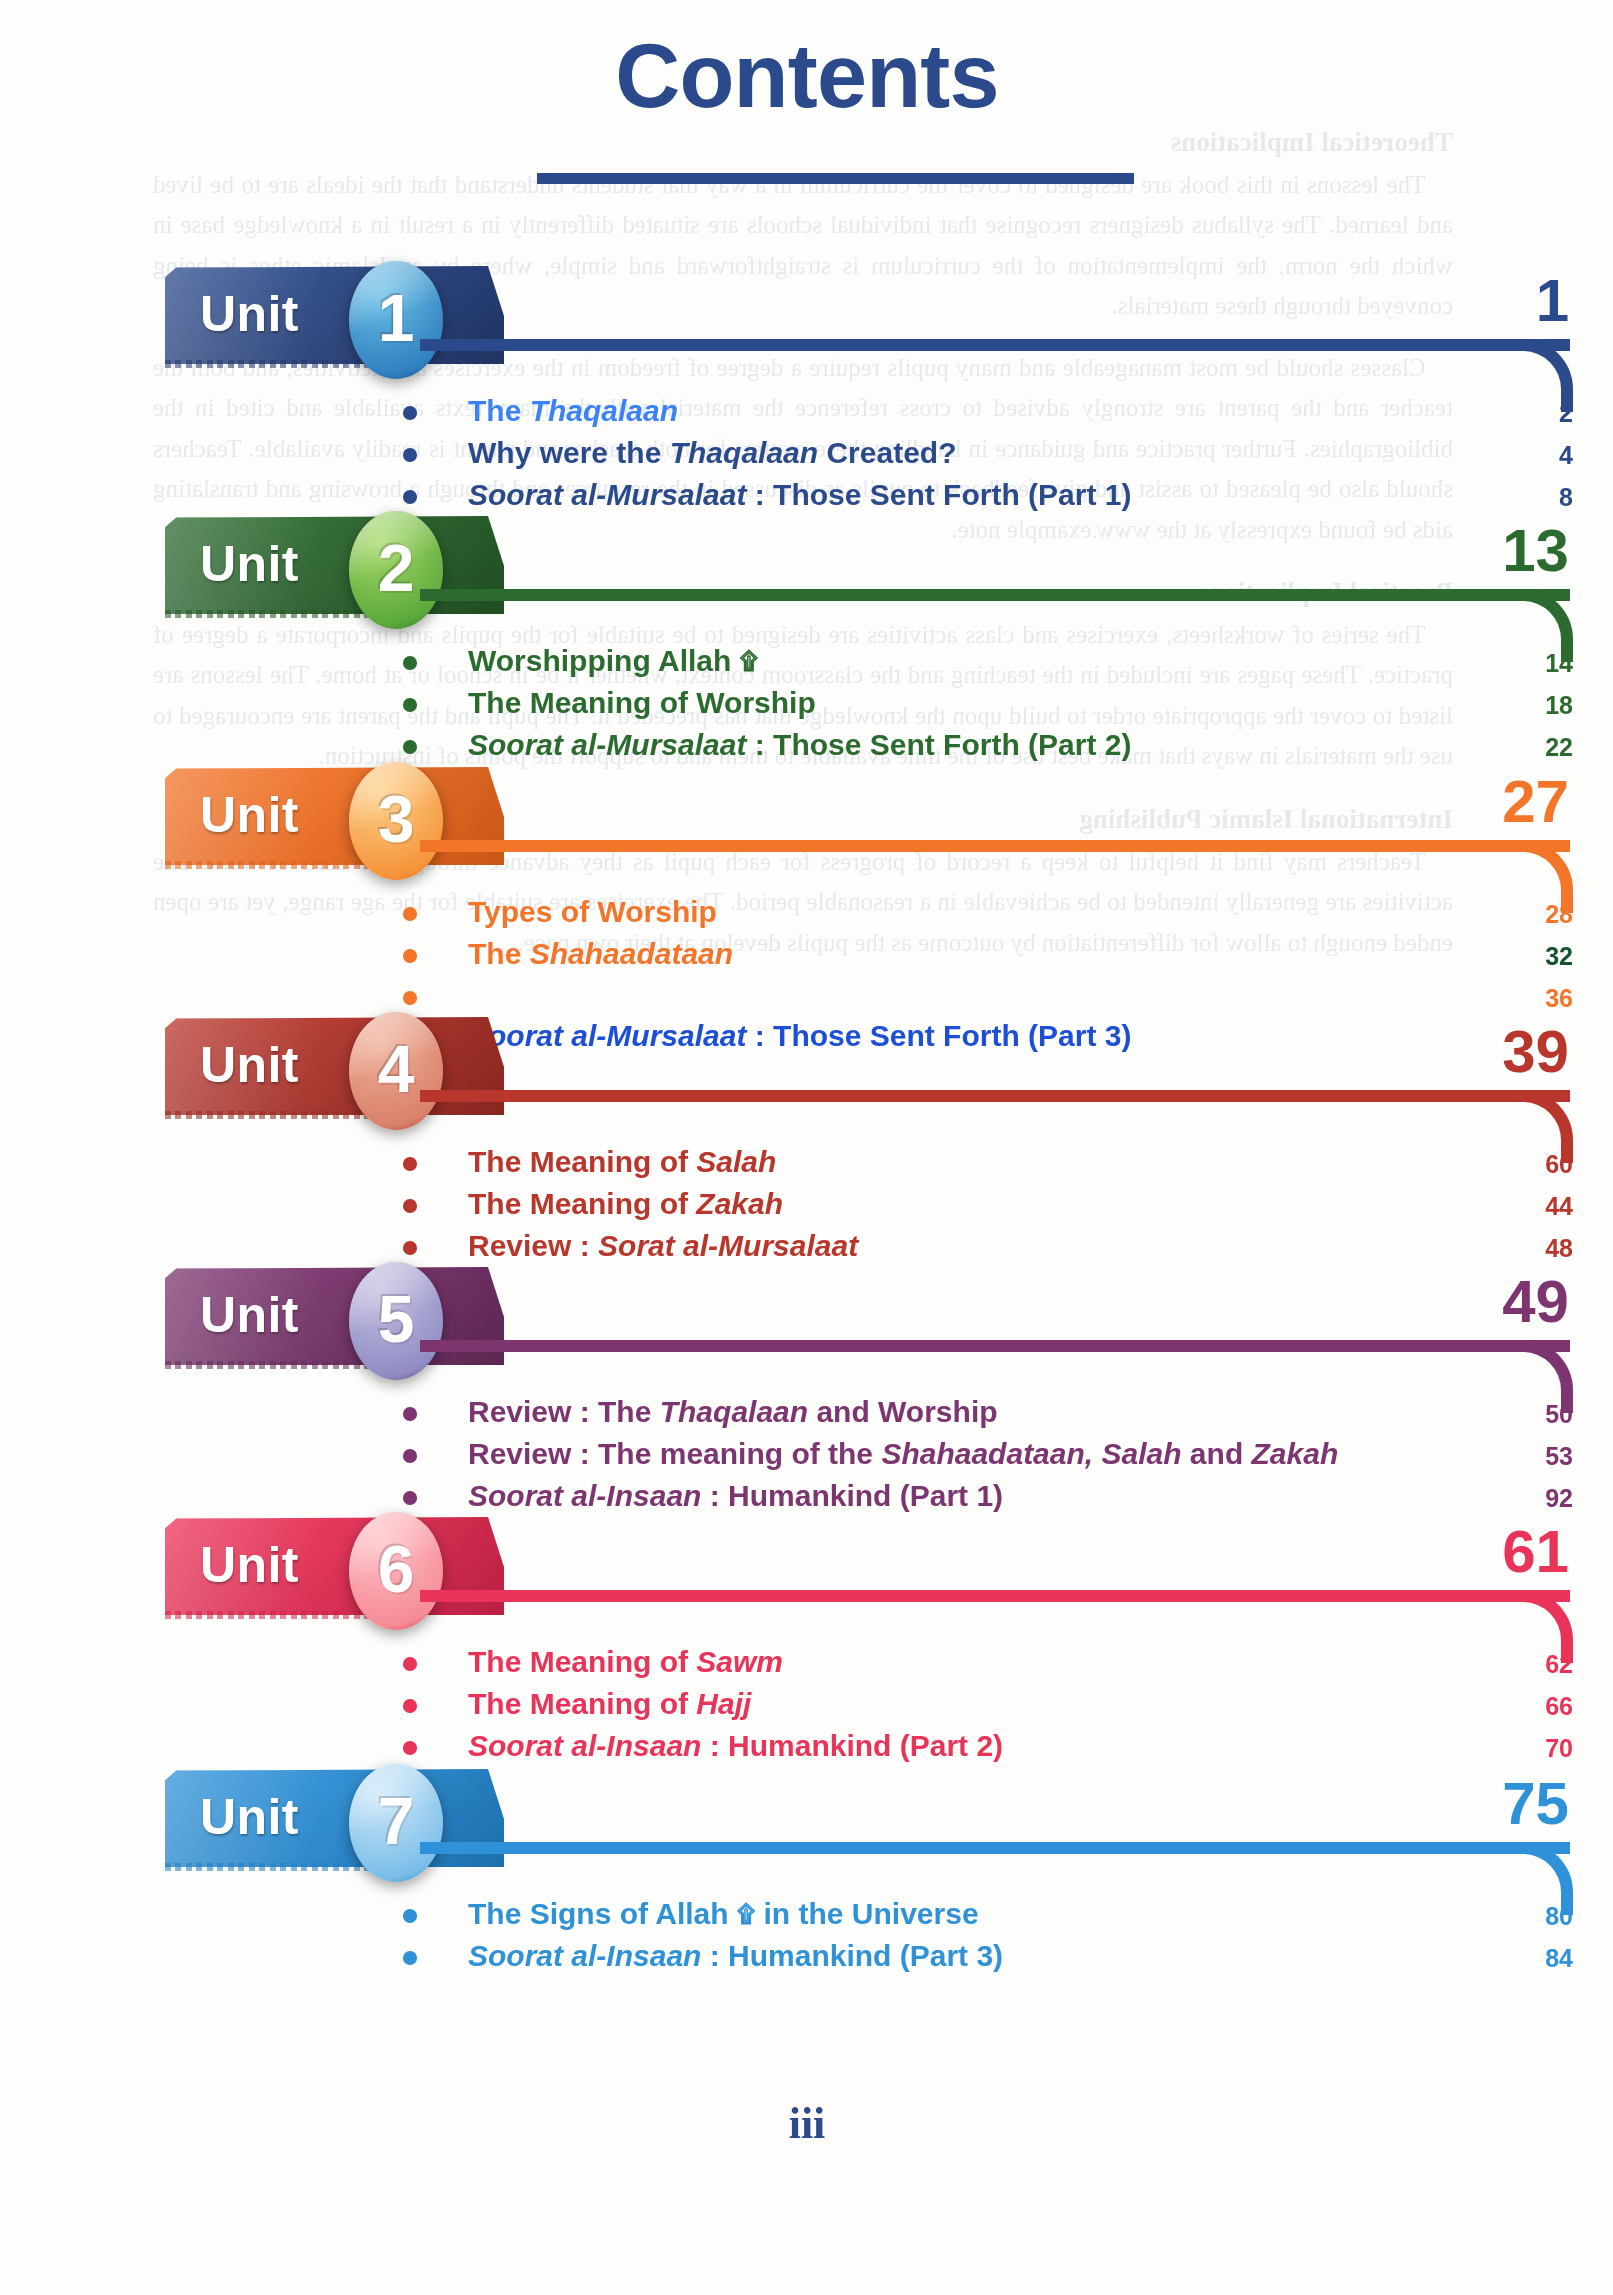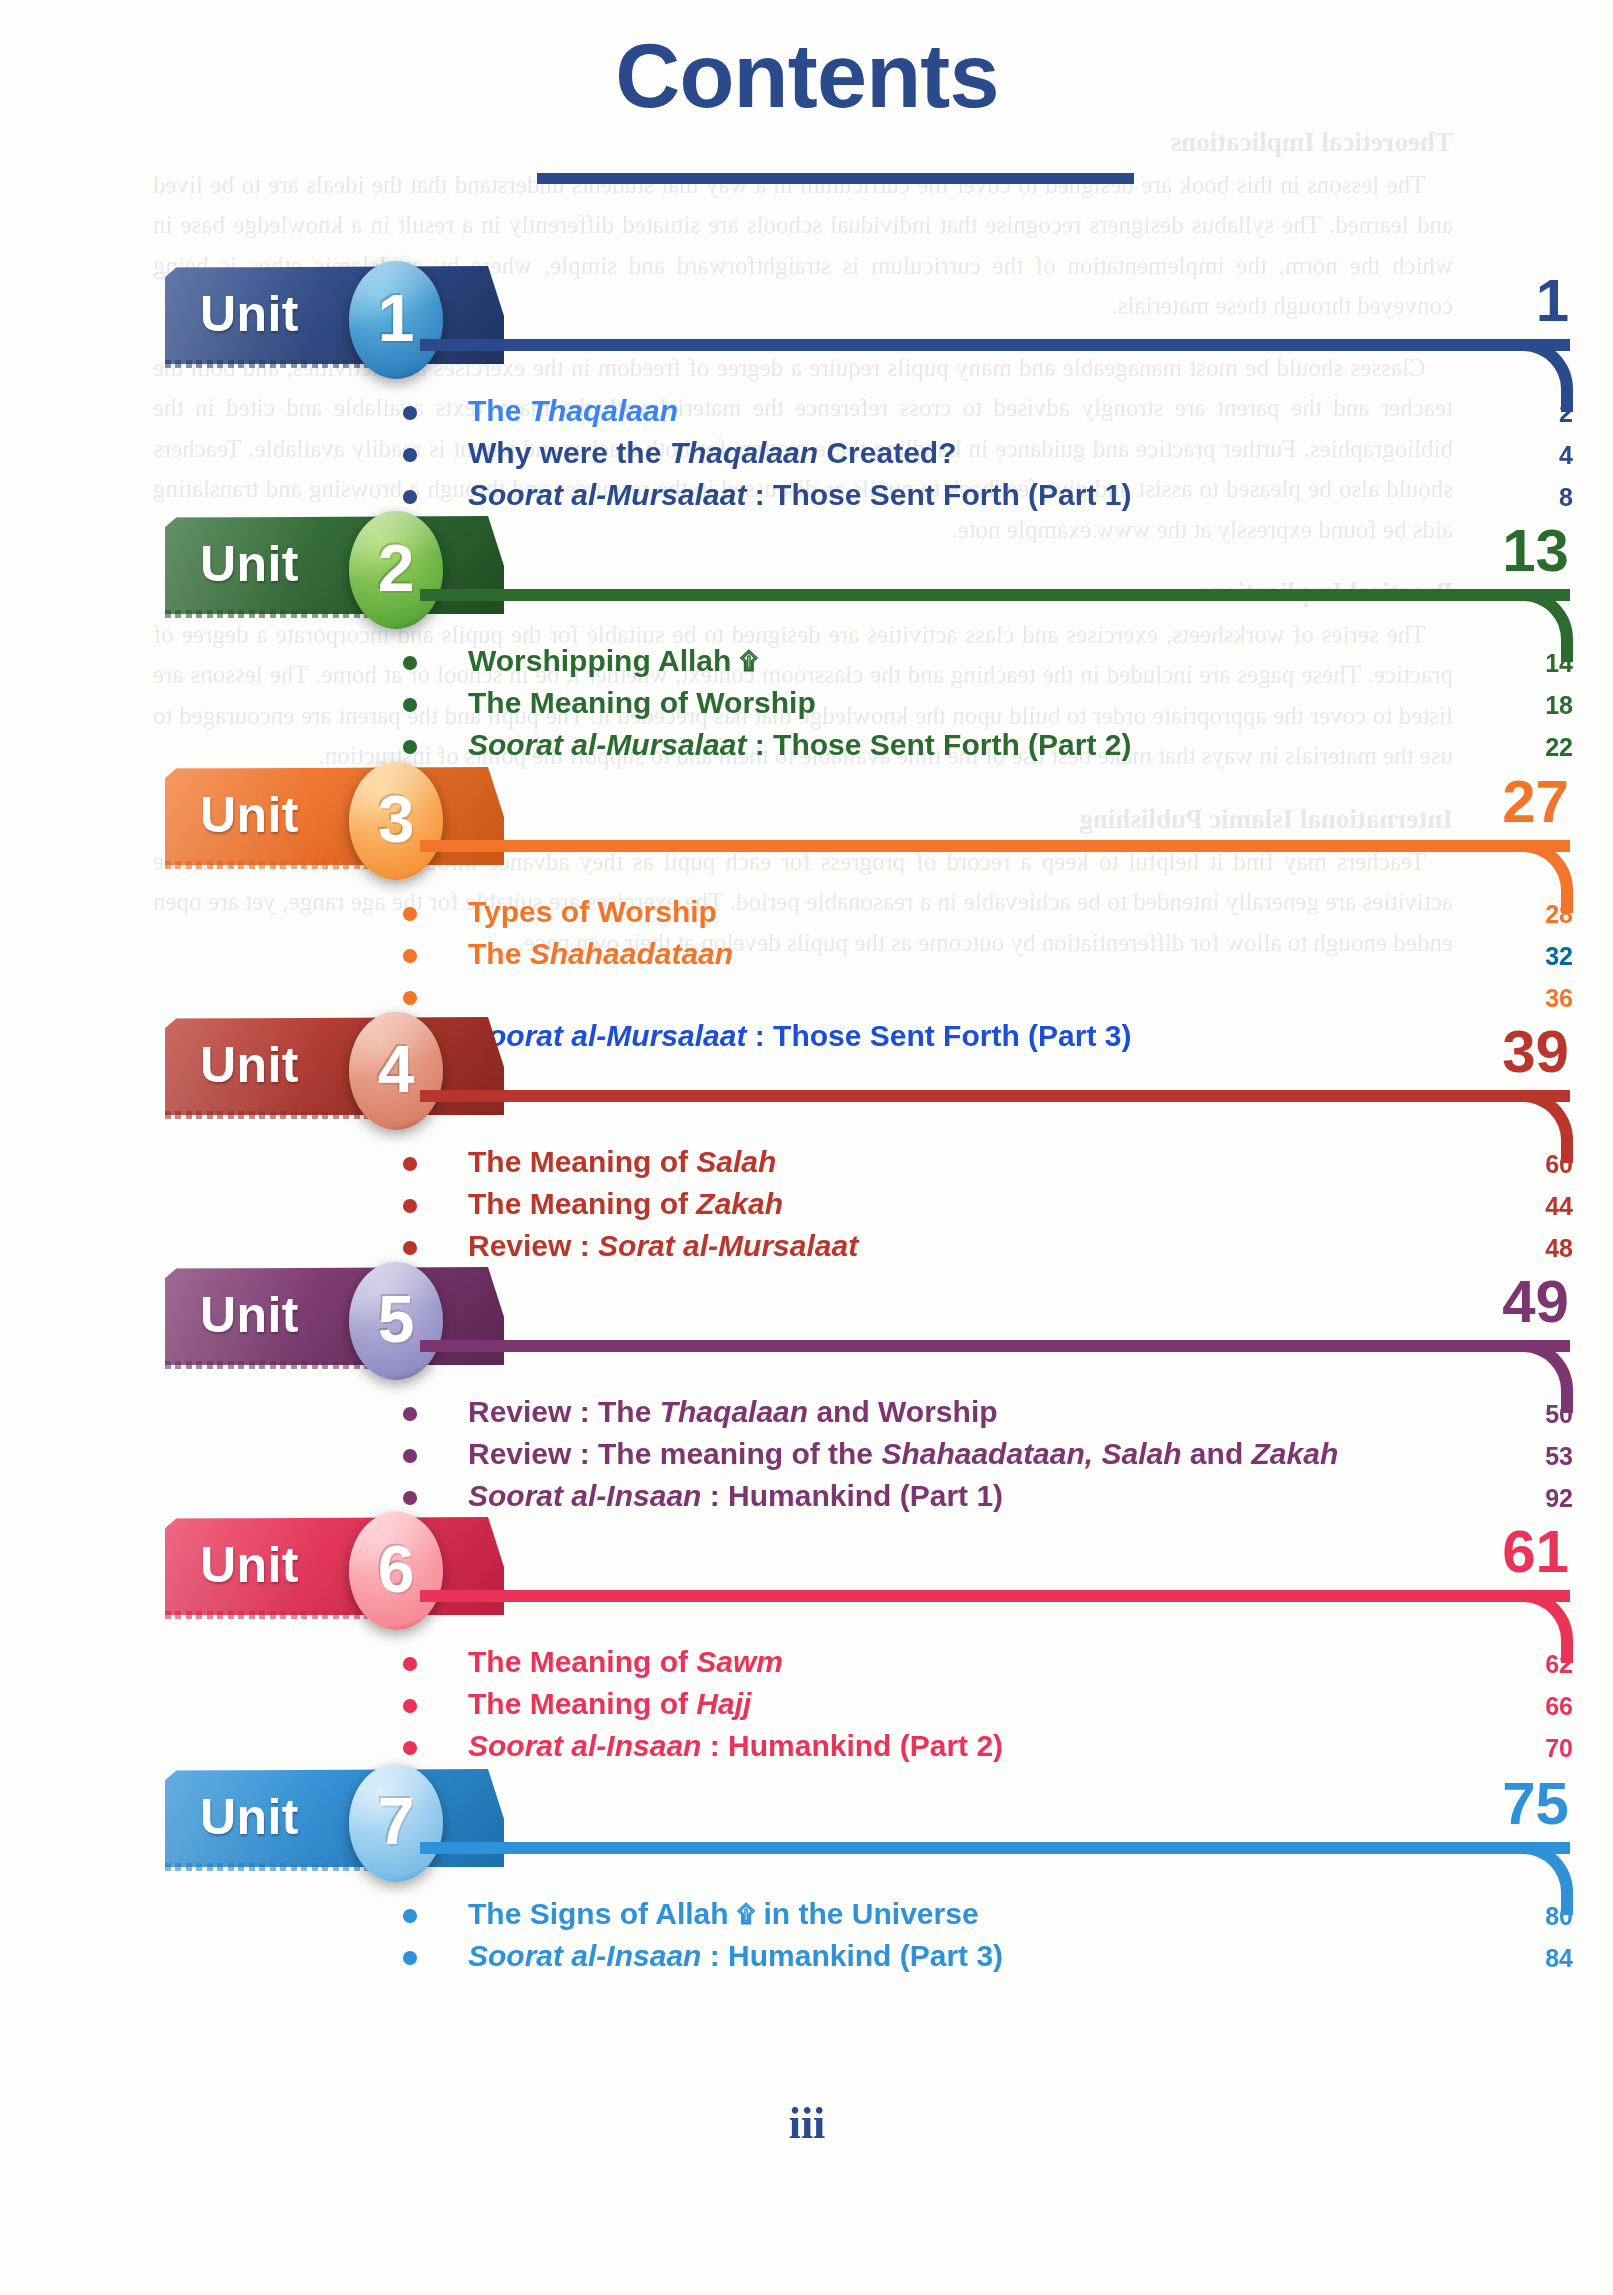--- a/index.html
+++ b/index.html
@@ -262,21 +262,21 @@
     <div class="entries">
 
         <div class="entry">
           <span class="bullet" style="background:#f2752a;"></span>
           <span class="entry-text" style="color:#f2752a;">Types of Worship</span>
           <span class="entry-page" style="color:#f2752a;">28</span>
         </div>
         <div class="entry">
           <span class="bullet" style="background:#f2752a;"></span>
           <span class="entry-text" style="color:#f2752a;">The <i>Shahaadataan</i></span>
-          <span class="entry-page" style="color:#0369a1;">32</span>
+          <span class="entry-page" style="color:#14532d;">32</span>
         </div>
         <div class="entry">
           <span class="bullet" style="background:#f2752a;"></span>
           <span class="entry-text" style="color:#1d4ed8;margin-top:40px;"><i>Soorat al-Mursalaat</i> : Those Sent Forth (Part 3)</span>
           <span class="entry-page" style="color:#f2752a;">36</span>
         </div>
     </div>
   </div>
       <div class="unit" style="top: 1017px;">
     <div class="banner" style="background:linear-gradient(165deg, #b8362c 0%, #962a22 100%);"></div>

